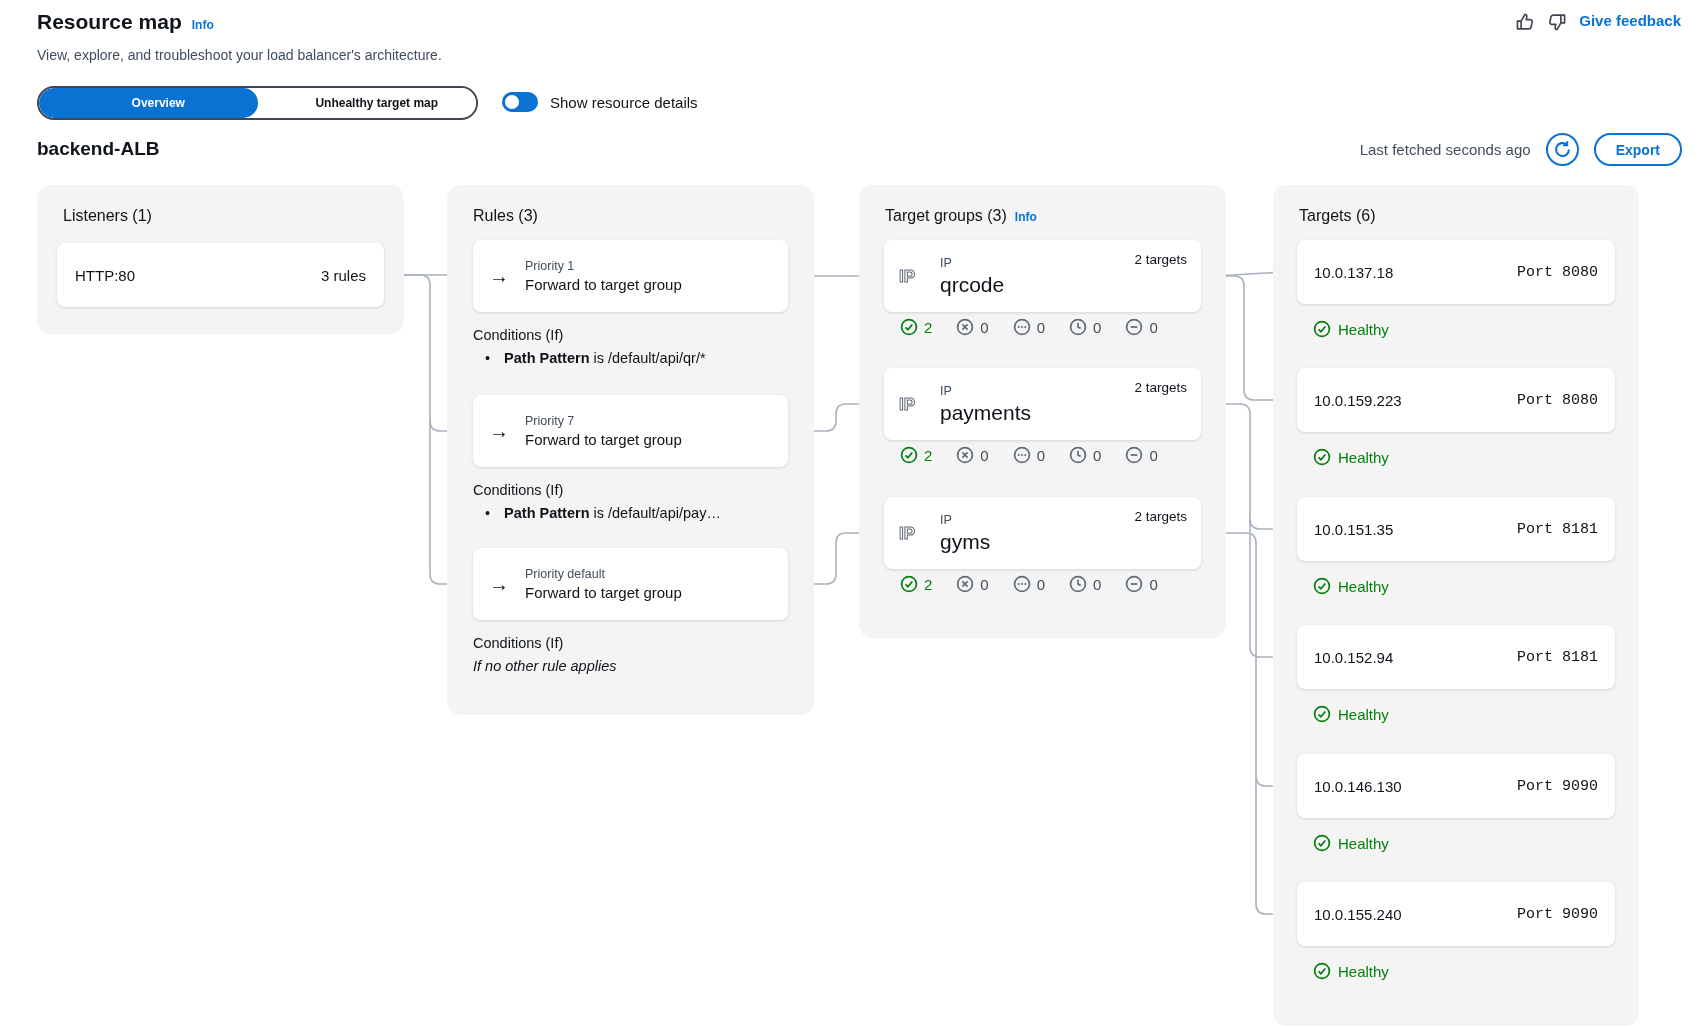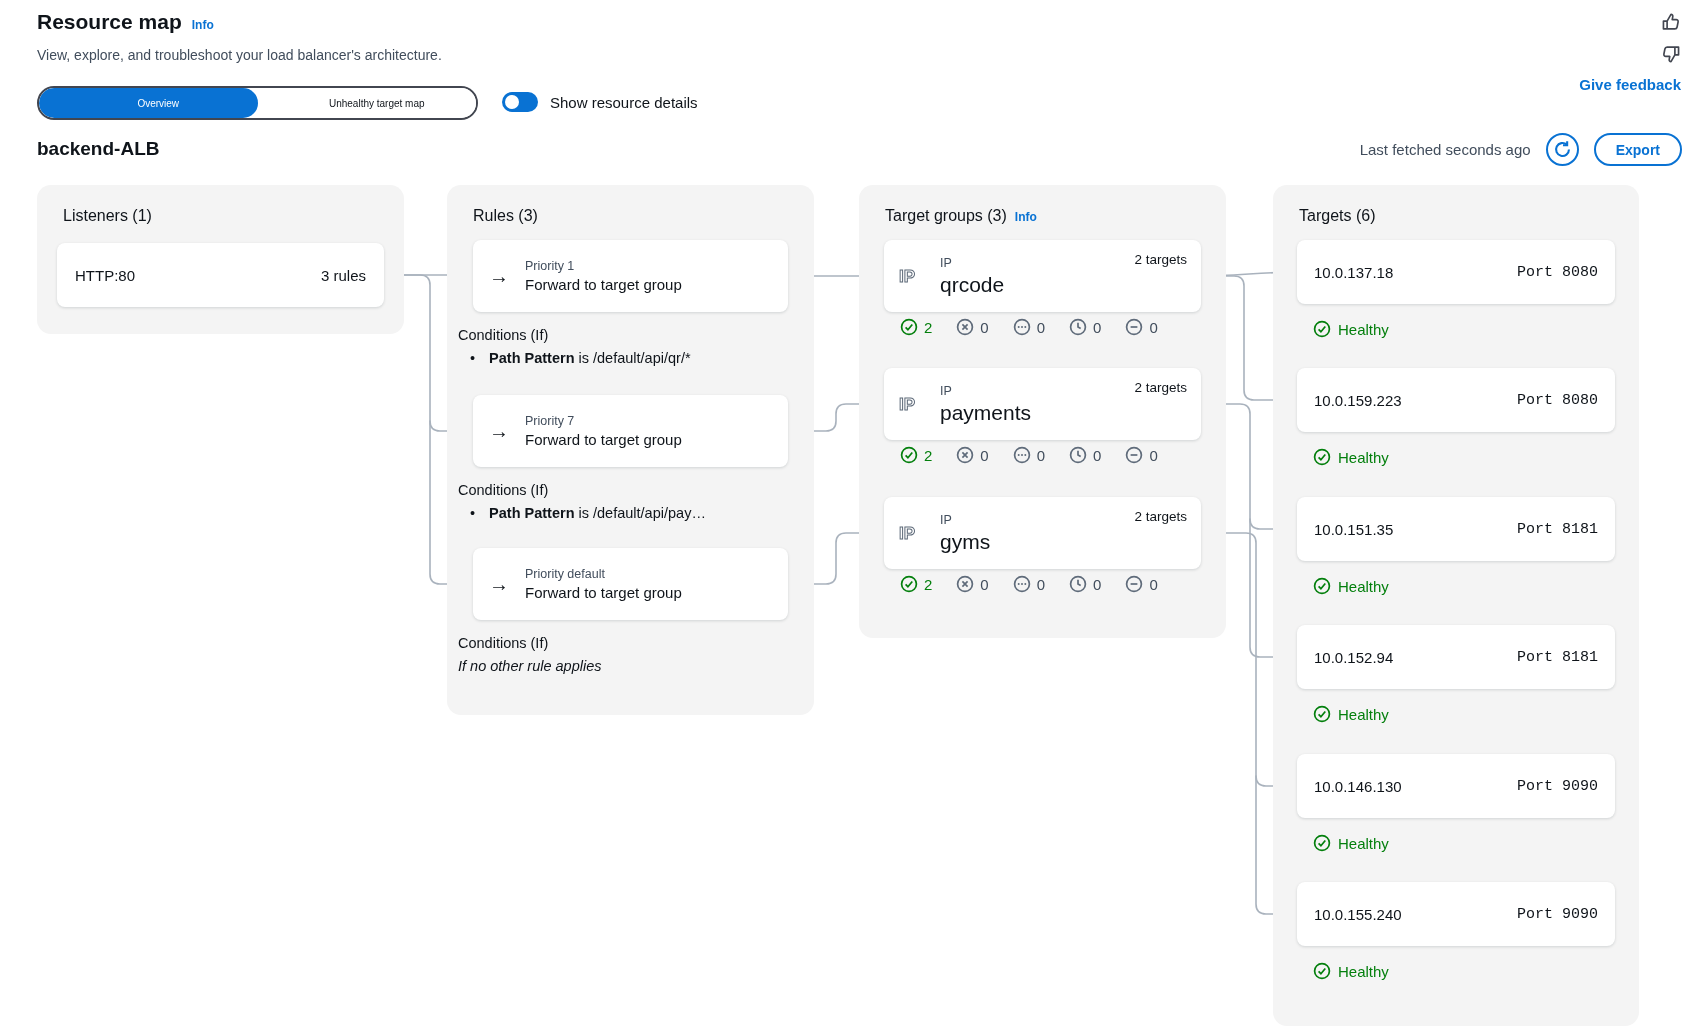--- a/index.html
+++ b/index.html
@@ -8,29 +8,29 @@
     position: relative;
     font-family: "Liberation Sans", sans-serif;
     background: #ffffff;
     color: #0f141a;
     overflow: hidden;
   }
   
   .page-title-row { position:absolute; left:37px; top:10px; display:flex; align-items:baseline; gap:10px; }
   .page-title { font-size:21px; font-weight:700; color:#0f141a; }
   .info-link { font-size:12px; font-weight:700; color:#0972d3; cursor:pointer; }
-  .feedback-cluster { position:absolute; right:18px; top:12px; display:flex; align-items:flex-end; gap:12px;flex-direction:column; }
+  .feedback-cluster { position:absolute; right:18px; top:12px; display:flex; align-items:flex-start; gap:12px; }
   .thumb-btn { width:20px; height:20px; cursor:pointer; color:#424650; }
   .give-feedback { font-size:15px; font-weight:700; color:#0972d3; cursor:pointer; }
   .page-desc { position:absolute; left:37px; top:47px; font-size:14px; color:#414d5c; }
 
   
   .seg-control { position:absolute; left:37px; top:86px; display:flex; height:34px; width:441px;
     border:2px solid #424650; border-radius:18px; overflow:hidden; background:#fff; }
-  .seg { flex:1; display:flex; align-items:center; justify-content:center; font-size:10px; font-weight:400; cursor:pointer;padding-left:20px; }
+  .seg { flex:1; display:flex; align-items:center; justify-content:center; font-size:12px; font-weight:700; cursor:pointer;padding-left:20px; }
   .seg.active { background:#0972d3; color:#fff; border-radius:16px; }
   .seg.inactive { background:#fff; color:#0f141a; }
   .toggle-row { position:absolute; left:494px; top:92px; display:flex; align-items:center; gap:12px;margin-left:8px; }
   .toggle { width:36px; height:20px; border-radius:10px; background:#0972d3; position:relative; cursor:pointer; }
   .toggle .knob { position:absolute; left:3px; top:3px; width:14px; height:14px; border-radius:50%; background:#fff; }
   .toggle-label { font-size:15px; color:#0f141a; }
 
   
   .lb-name { position:absolute; left:37px; top:138px; font-size:19px; font-weight:700; color:#0f141a; }
   .toolbar-right { position:absolute; right:17px; top:133px; display:flex; align-items:center; gap:15px; }
@@ -53,21 +53,21 @@
   
   .listener-card { left:20px; top:58px; width:327px; height:64px; display:flex; align-items:center; justify-content:space-between; padding:0 18px; }
   .listener-proto { font-size:15px; }
   .listener-rules { font-size:15px; }
 
   
   .rule-card { left:26px; width:315px; height:72px; display:flex; align-items:center; padding:0 16px; gap:16px; }
   .rule-arrow { font-size:20px; color:#0f141a; line-height:1; }
   .rule-priority { font-size:12.5px; color:#414d5c; margin-bottom:3px; }
   .rule-action { font-size:15px; color:#0f141a; }
-  .conditions { position:absolute; left:11px; width:320px; font-size:14.5px; color:#0f141a; }
+  .conditions { position:absolute; left:26px; width:320px; font-size:14.5px; color:#0f141a; }
   .cond-title { margin-bottom:7px; }
   .cond-line { padding-left:12px; display:flex; gap:14px; }
   .cond-line b { font-weight:700; }
   .cond-italic { font-style:italic; }
 
   
   .tg-card { left:25px; width:317px; height:72px; display:flex; align-items:center; padding:0 14px; gap:14px; }
   .tg-type-label { font-size:12.5px; color:#414d5c; margin-bottom:3px; }
   .tg-name { font-size:21px; color:#0f141a; }
   .tg-count { position:absolute; right:14px; top:12px; font-size:13.5px; color:#0f141a; }

